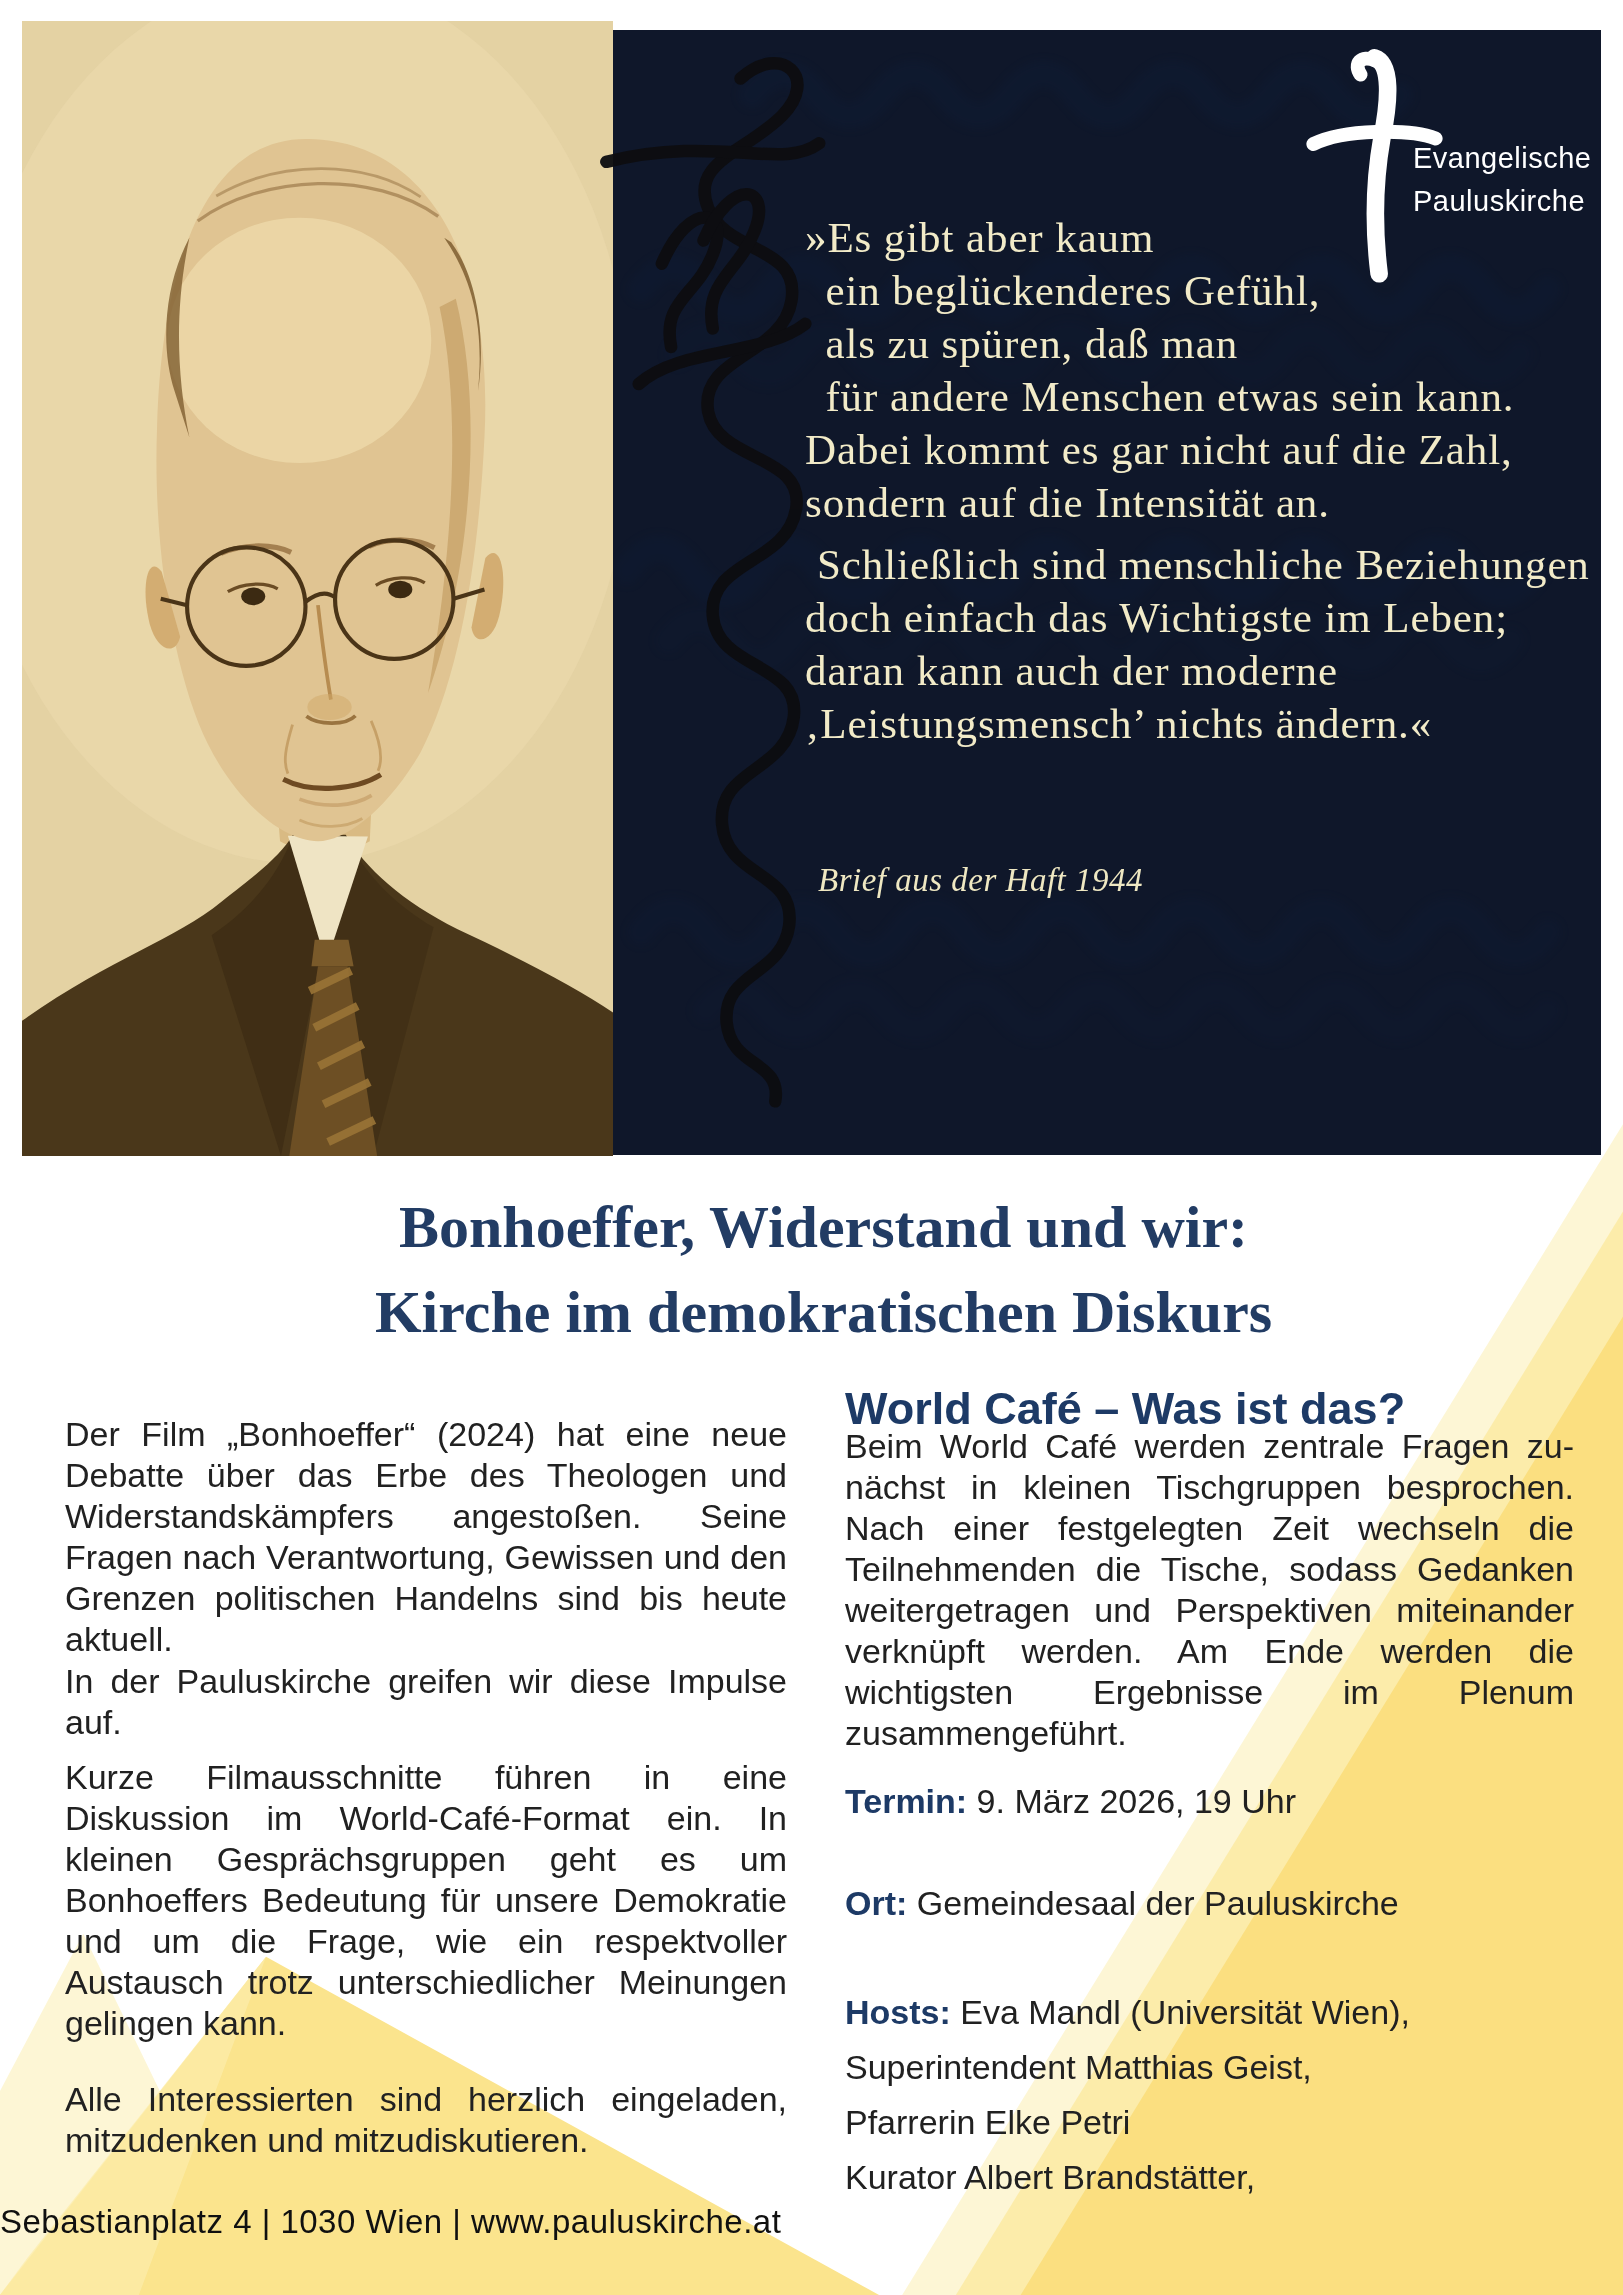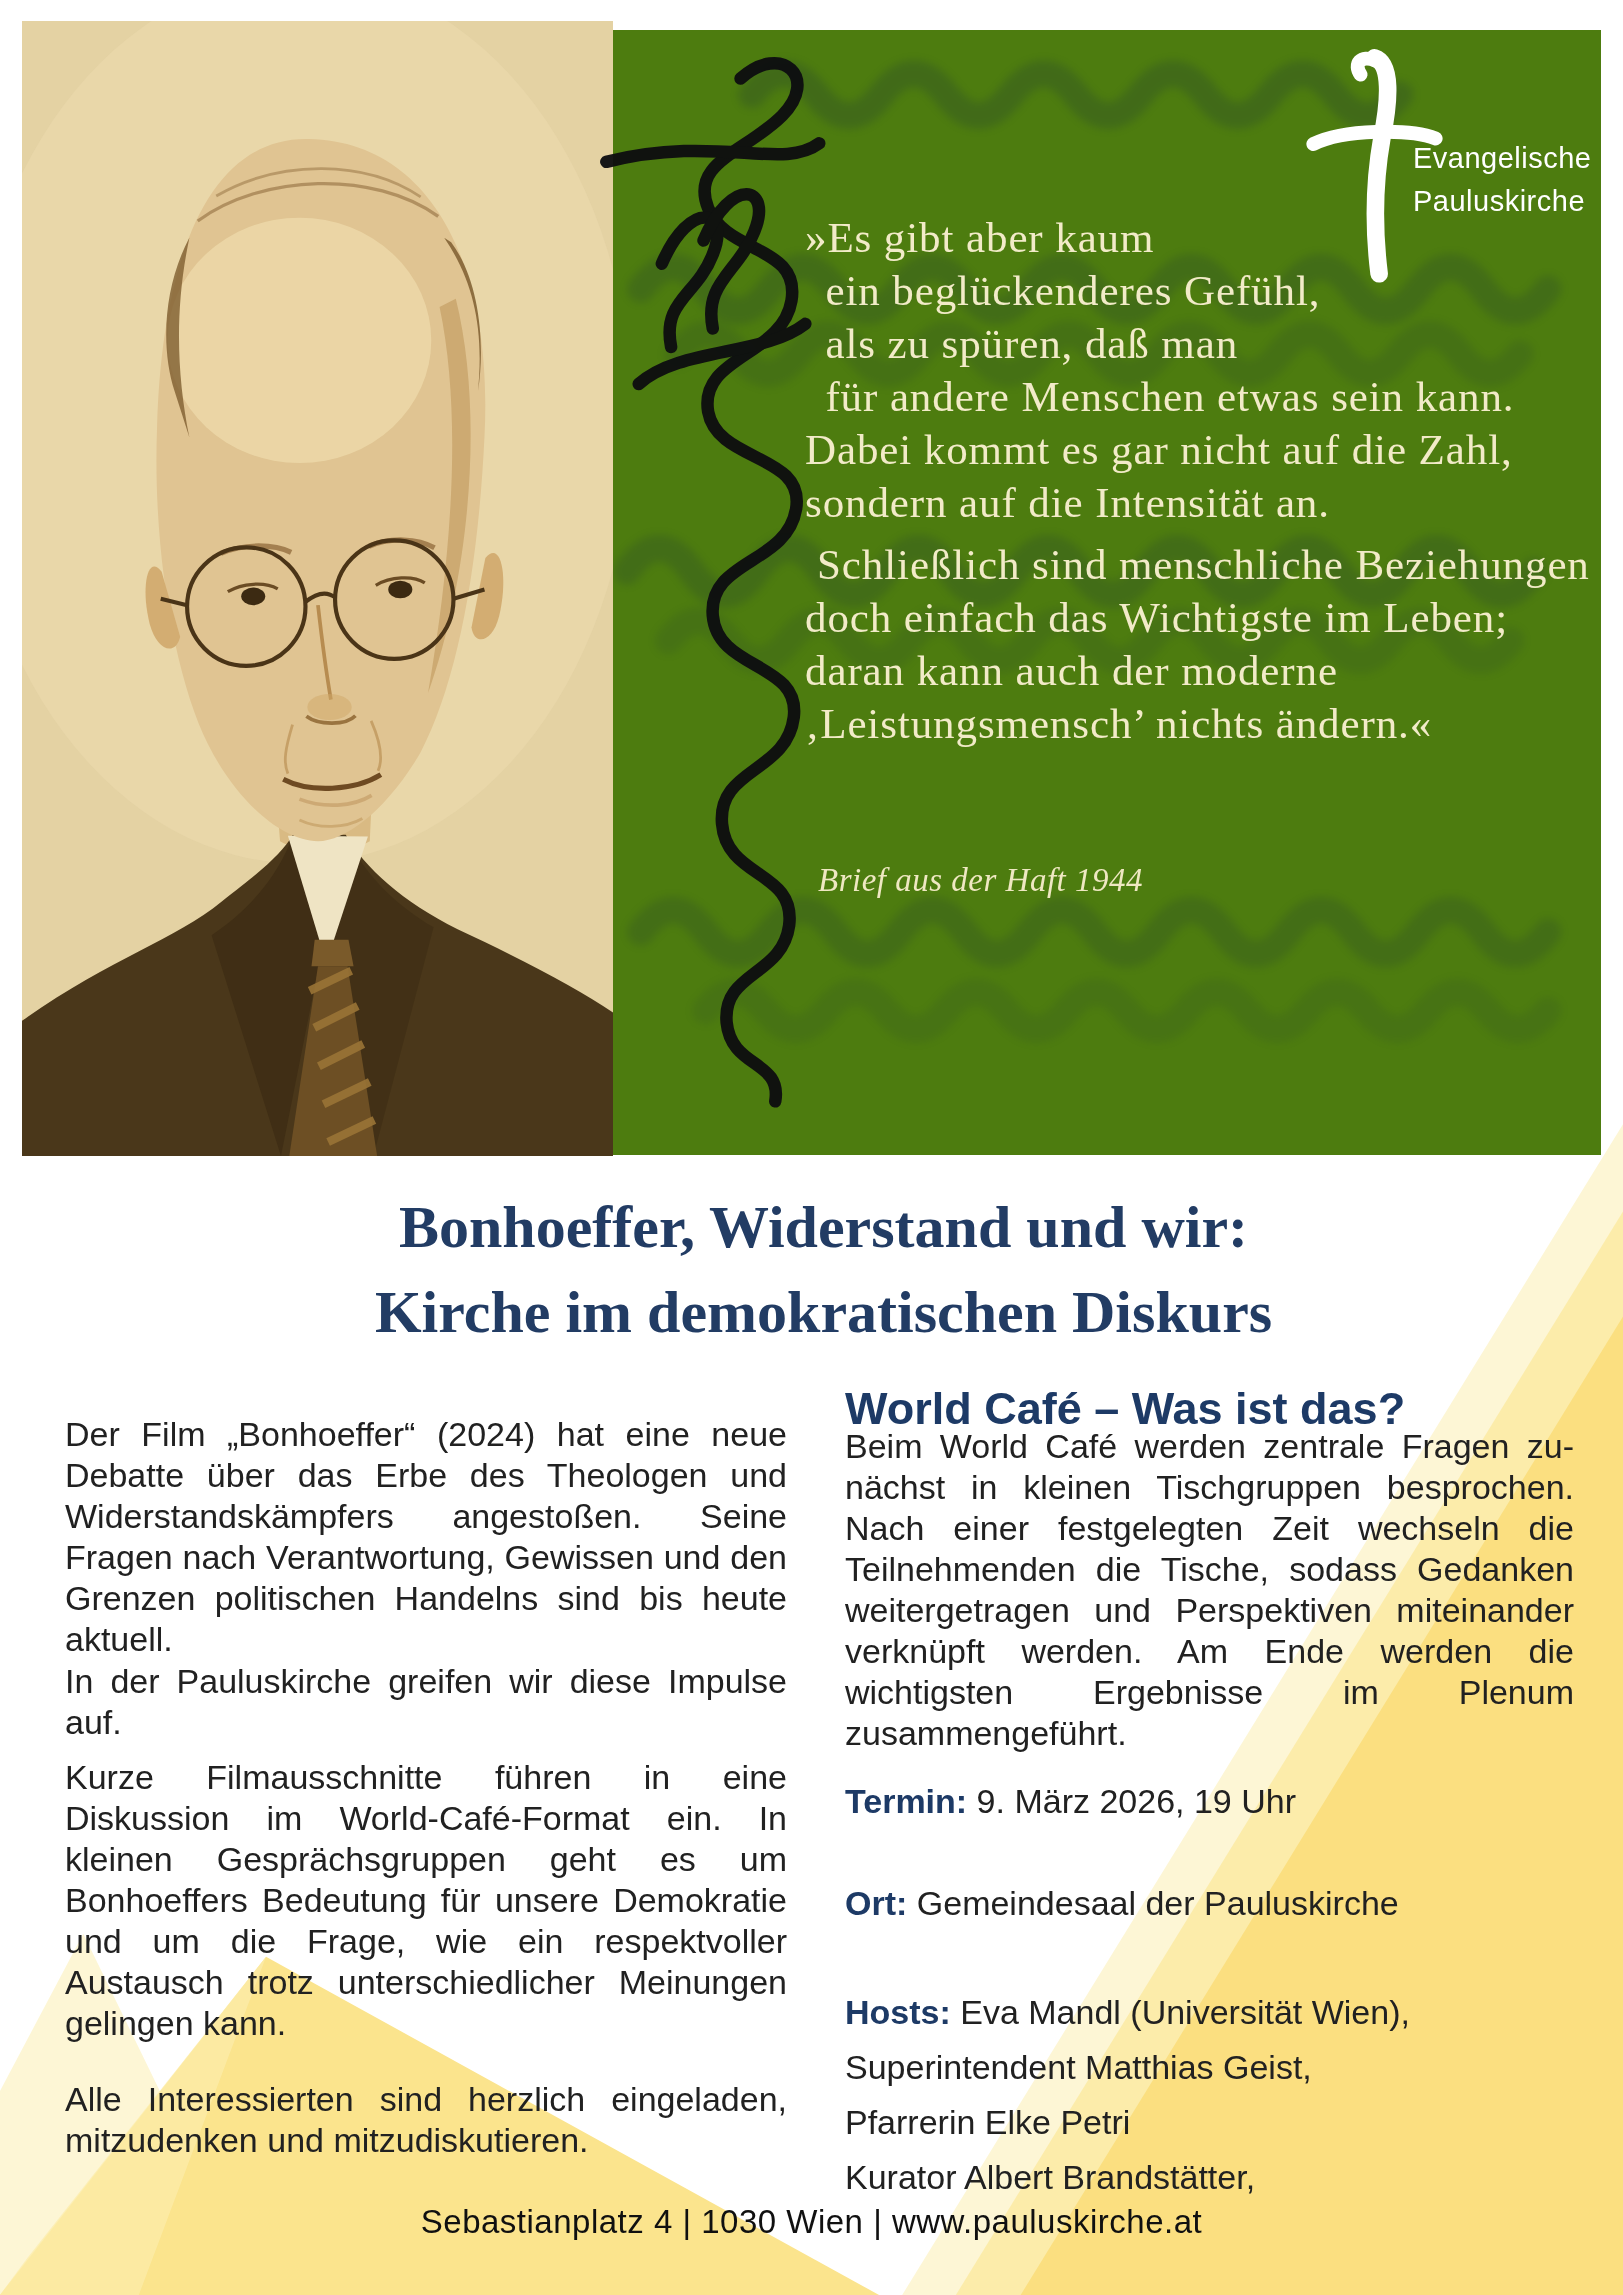--- a/index.html
+++ b/index.html
@@ -3,21 +3,21 @@
 <meta charset="utf-8">
 <style>
   html,body{margin:0;padding:0;background:#ffffff;}
   .page{position:relative;width:1623px;height:2295px;background:#ffffff;overflow:hidden;
         font-family:"Liberation Sans",sans-serif;}
   
   .yellow-svg{position:absolute;left:0;top:0;width:1623px;height:2295px;z-index:1;}
   
   .photo{position:absolute;left:22px;top:21px;width:591px;height:1135px;z-index:2;background:#e4d2a3;overflow:hidden;}
   .photo svg{display:block;width:100%;height:100%;}
-  .blue-panel{position:absolute;left:613px;top:30px;width:988px;height:1125px;background:#4d7c0f;z-index:2;overflow:hidden;}
+  .blue-panel{position:absolute;left:613px;top:30px;width:988px;height:1125px;background:#0f172a;z-index:2;overflow:hidden;}
   .texture-svg{position:absolute;left:0;top:0;width:100%;height:100%;filter:blur(4.2px);opacity:.55;}
   .signature-svg{position:absolute;left:523px;top:23px;width:324px;height:1120px;z-index:4;pointer-events:none;}
   
   .logo-cross{position:absolute;left:692px;top:13px;width:139px;height:241px;}
   .logo-text{position:absolute;left:800px;top:107px;color:#ffffff;font-size:29px;line-height:43px;letter-spacing:0.5px;font-weight:400;}
   
   .quote{position:absolute;left:192px;top:181px;width:777px;color:#f2ebc8;
          font-family:"Liberation Serif",serif;font-size:43px;line-height:53px;letter-spacing:0.9px;}
   .ql{white-space:nowrap;}
   .ql.ind1{padding-left:20.4px;}
@@ -33,21 +33,21 @@
   .col-l{left:65px;width:722px;}
   .col-r{left:845px;width:729px;}
   .p1{top:1386px;margin-top:28px;} .p2{top:1661px;} .p3{top:1757px;} .p4{top:2079px;}
   .rc-head{position:absolute;left:845px;top:1383px;width:729px;z-index:3;
          font-size:45px;font-weight:bold;color:#1d3a66;}
   .rp1{top:1426px;}
   .info-line{position:absolute;left:845px;width:729px;z-index:3;font-size:34px;line-height:41px;color:#212121;}
   .termin{top:1781px;} .ort{top:1883px;}
   .hosts{top:1985px;line-height:55px;}
   .lbl{font-weight:bold;color:#1d3a66;text-align:right;}
-  .footer{position:absolute;left:0;top:2203px;width:1623px;text-align:center;z-index:3;
+  .footer{position:absolute;left:0;top:2203px;width:1623px;text-align:left;z-index:3;
          font-size:33px;color:#101010;letter-spacing:0.5px;}
 </style>
 </head>
 <body>
 
 <div class="page">
 
   <svg class="yellow-svg" viewBox="0 0 3508 4961" preserveAspectRatio="none">
 
     <polygon points="3508,2430 3508,4961 1950,4961" fill="#fdf6d5"></polygon>

